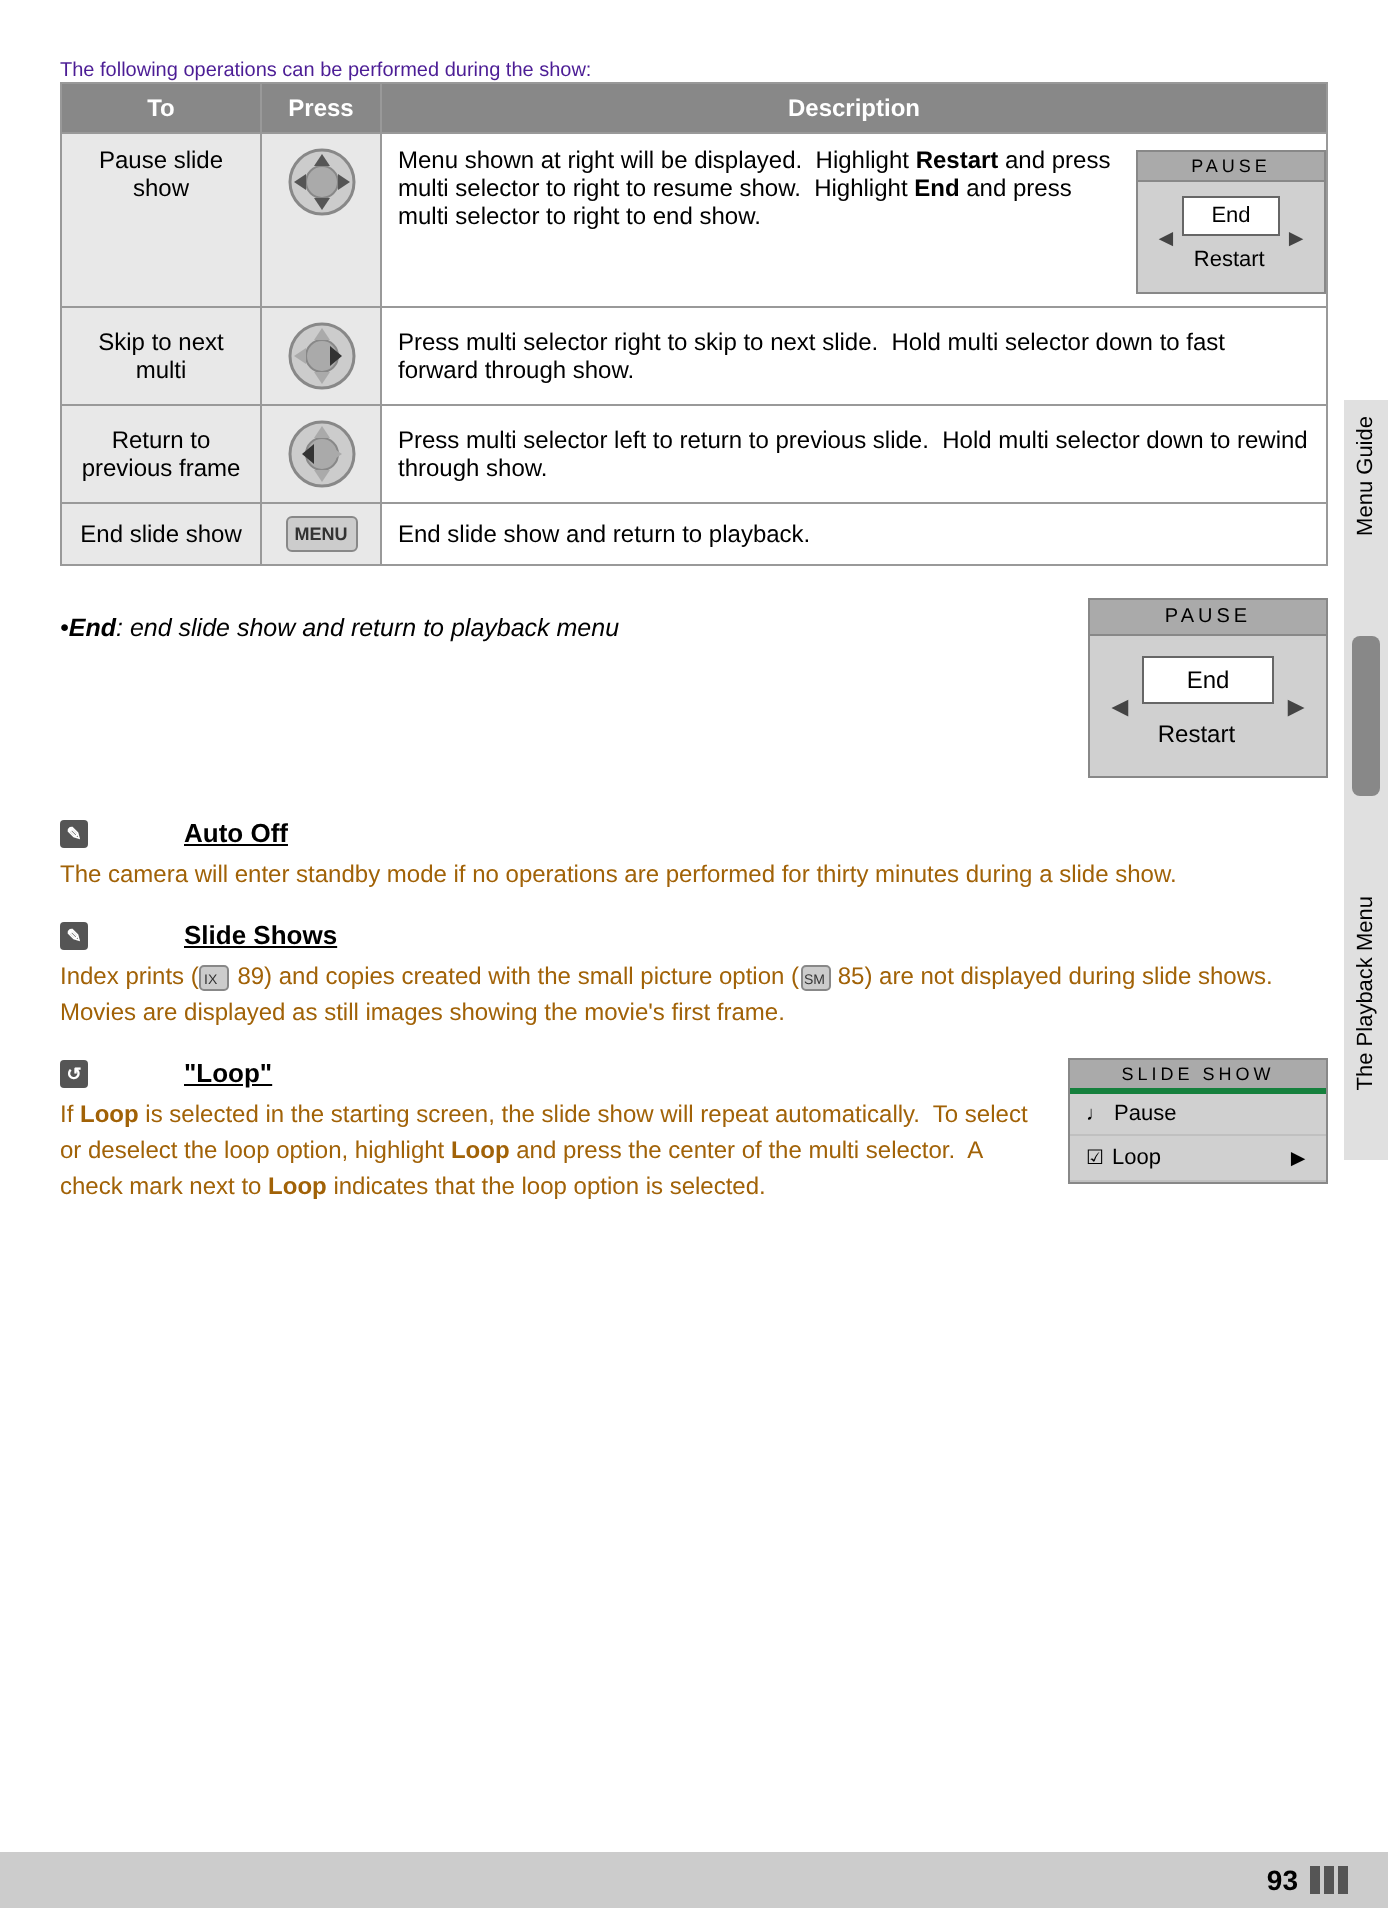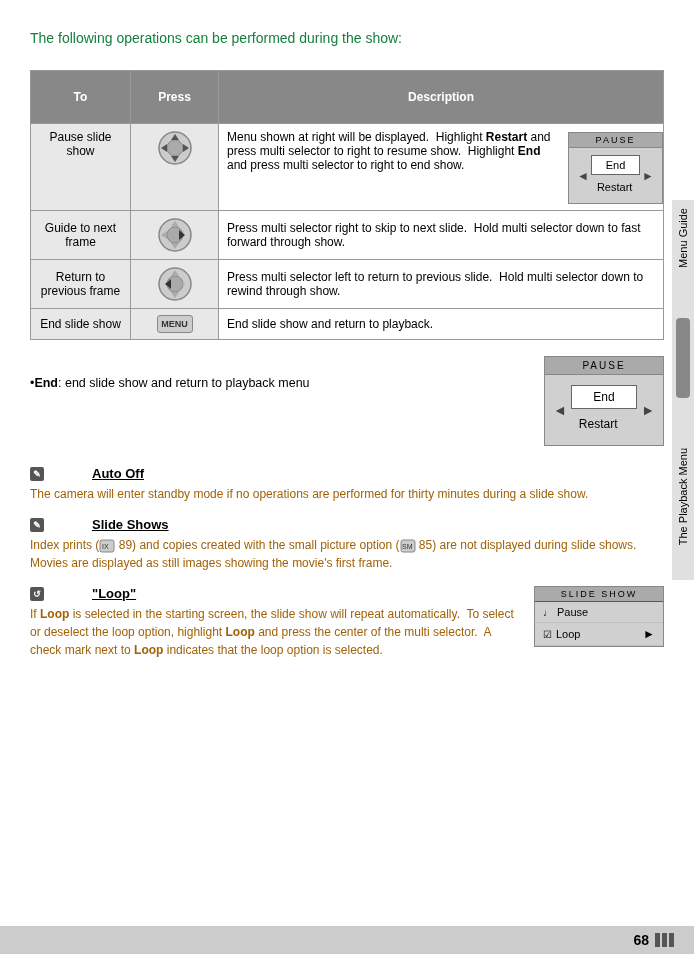--- a/index.html
+++ b/index.html
@@ -13,56 +13,56 @@
       overflow: hidden;
     }
     .page {
       width: 694px;
       min-height: 954px;
       background: #fff;
       padding: 30px 30px 30px 30px;
       position: relative;
     }
     .intro-text {
-      font-size: 14px;
-      margin-bottom: 24px;
-      color: #15803d;
+      font-size: 10px;
+      margin-bottom: 0;
+      color: #4c1d95;
     }
     
     .ops-table {
       width: 100%;
       border-collapse: collapse;
       border: 1px solid #999;
       margin-bottom: 16px;
     }
     .ops-table th {
       background: #888;
       color: #fff;
       font-weight: bold;
       font-size: 12px;
-      padding: 19px 8px;
+      padding: 5px 8px;
       border: 1px solid #999;
       text-align: center;
     }
     .ops-table td {
       border: 1px solid #999;
       padding: 6px 8px;
       vertical-align: middle;
       font-size: 12px;
       color: #000;
     }
     .td-to {
       text-align: center;
       background: #e8e8e8;
       width: 100px;
     }
     .td-press {
       text-align: center;
       background: #e8e8e8;
-      width: 88px;
+      width: 60px;
     }
     .td-desc {
       background: #fff;
     }
     .pause-row td {
       vertical-align: top;
     }
     .pause-cell-desc {
       position: relative;
       padding-right: 0 !important;
@@ -239,21 +239,21 @@
       background: #d0d0d0;
       font-size: 11px;
     }
     .slideshow-menu .sm-title {
       background: #aaa;
       color: #000;
       text-align: center;
       font-size: 9px;
       letter-spacing: 2px;
       padding: 2px 0;
-      border-bottom: 1px solid #15803d;
+      border-bottom: 3px solid #15803d;
     }
     .slideshow-menu .sm-item {
       padding: 4px 8px;
       font-size: 11px;
       color: #000;
       border-bottom: 1px solid #c0c0c0;
       display: flex;
       align-items: center;
       gap: 4px;
     }
@@ -344,21 +344,21 @@
                   </div>
                   <span class="pm-arrow">►</span>
                 </div>
               </div>
             </div>
           </div>
         </td>
       </tr>
 
       <tr>
-        <td class="td-to">Guide to next frame</td>
+        <td class="td-to">Skip to next multi</td>
         <td class="td-press">
           <div style="display:flex;justify-content:center;">
             <svg width="36" height="36" viewBox="0 0 36 36">
               <circle cx="18" cy="18" r="16" fill="#ccc" stroke="#888" stroke-width="1.5"></circle>
               <circle cx="18" cy="18" r="8" fill="#aaa" stroke="#888" stroke-width="1"></circle>
               <polygon points="28,18 22,13 22,23" fill="#333"></polygon>
               <polygon points="18,4 14,10 22,10" fill="#aaa"></polygon>
               <polygon points="18,32 14,26 22,26" fill="#aaa"></polygon>
               <polygon points="4,18 10,14 10,22" fill="#aaa"></polygon>
             </svg>
@@ -395,21 +395,21 @@
             <div class="menu-icon">MENU</div>
           </div>
         </td>
         <td class="td-desc">End slide show and return to playback.</td>
       </tr>
     </tbody>
   </table>
 
   <div class="slideshow-ends-section">
     <div class="slideshow-ends-text">
-      <p class="bullet" style="margin-top:18px;">•<strong>End</strong>: end slide show and return to playback menu</p>
+      <p class="bullet" style="margin-top:6px;font-style:italic;">•<strong>End</strong>: end slide show and return to playback menu</p>
     </div>
     <div class="slideshow-ends-menu">
       <div class="pause-menu-large">
         <div class="pm-title">PAUSE</div>
         <div class="pm-body">
           <div class="pm-arrow-row-large">
             <span style="font-size:14px;color:#444;">◄</span>
             <div style="flex:1;margin:0 4px;">
               <div class="pm-item selected">End</div>
               <div class="pm-item">Restart</div>
@@ -474,21 +474,21 @@
     </div>
   </div>
 
   <div style="position:absolute;right:0;top:200px;width:22px;background:#e0e0e0;padding:8px 2px;display:flex;flex-direction:column;align-items:center;gap:50px;height:380px;">
     <span style="writing-mode:vertical-rl;transform:rotate(180deg);font-size:11px;color:#000;white-space:nowrap;">Menu Guide</span>
     <div style="width:14px;height:80px;background:#888;border-radius:4px;"></div>
     <span style="writing-mode:vertical-rl;transform:rotate(180deg);font-size:11px;color:#000;white-space:nowrap;">The Playback Menu</span>
   </div>
 
   <div class="page-number-bar">
-    <span class="page-number">68</span>
+    <span class="page-number">93</span>
     <div class="page-bars">
       <div class="page-bar"></div>
       <div class="page-bar"></div>
       <div class="page-bar"></div>
     </div>
   </div>
 
 </div>
 
 </body></html>

